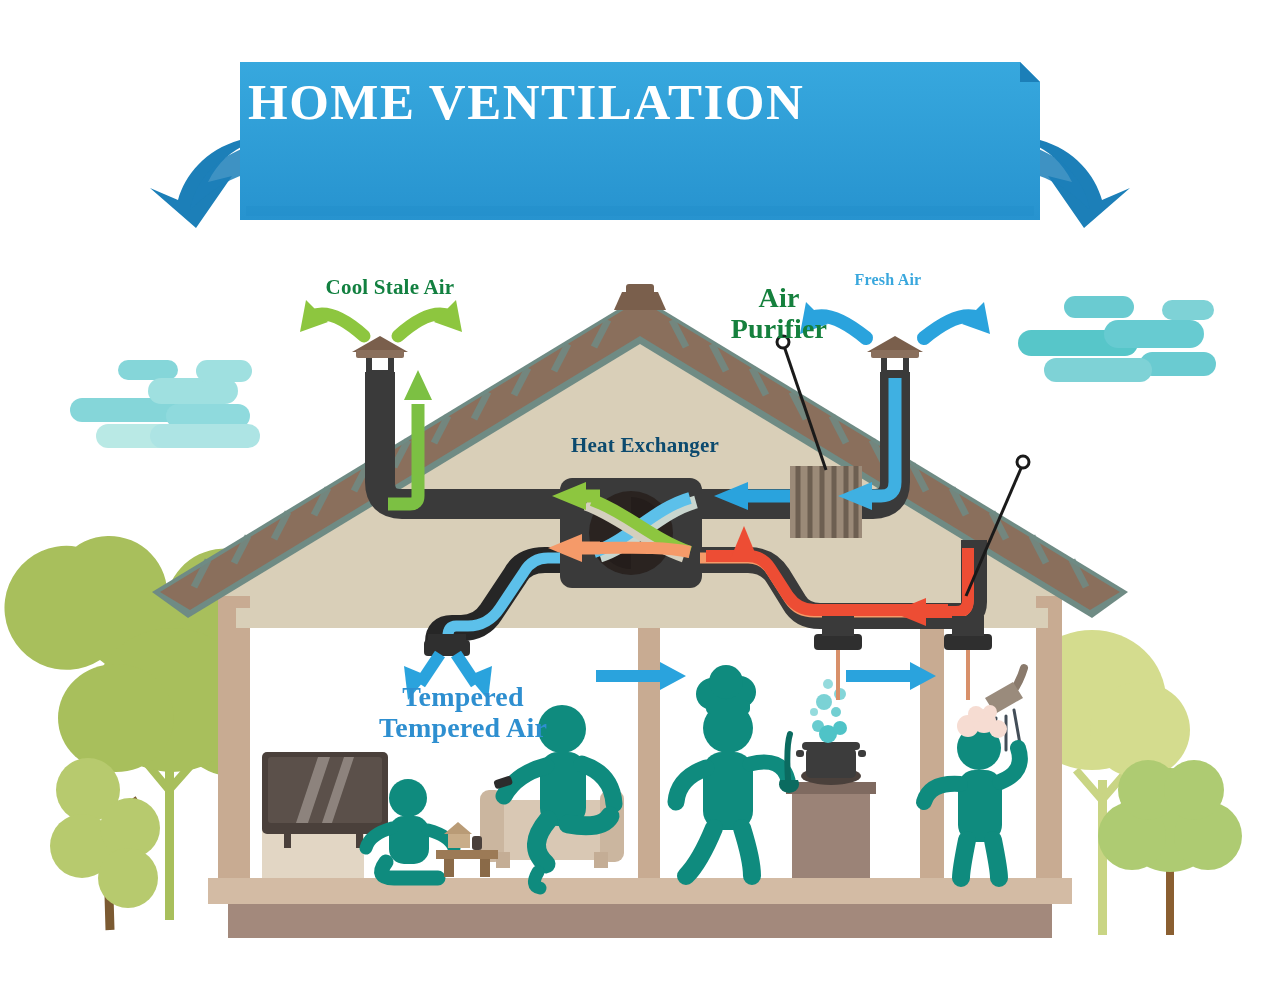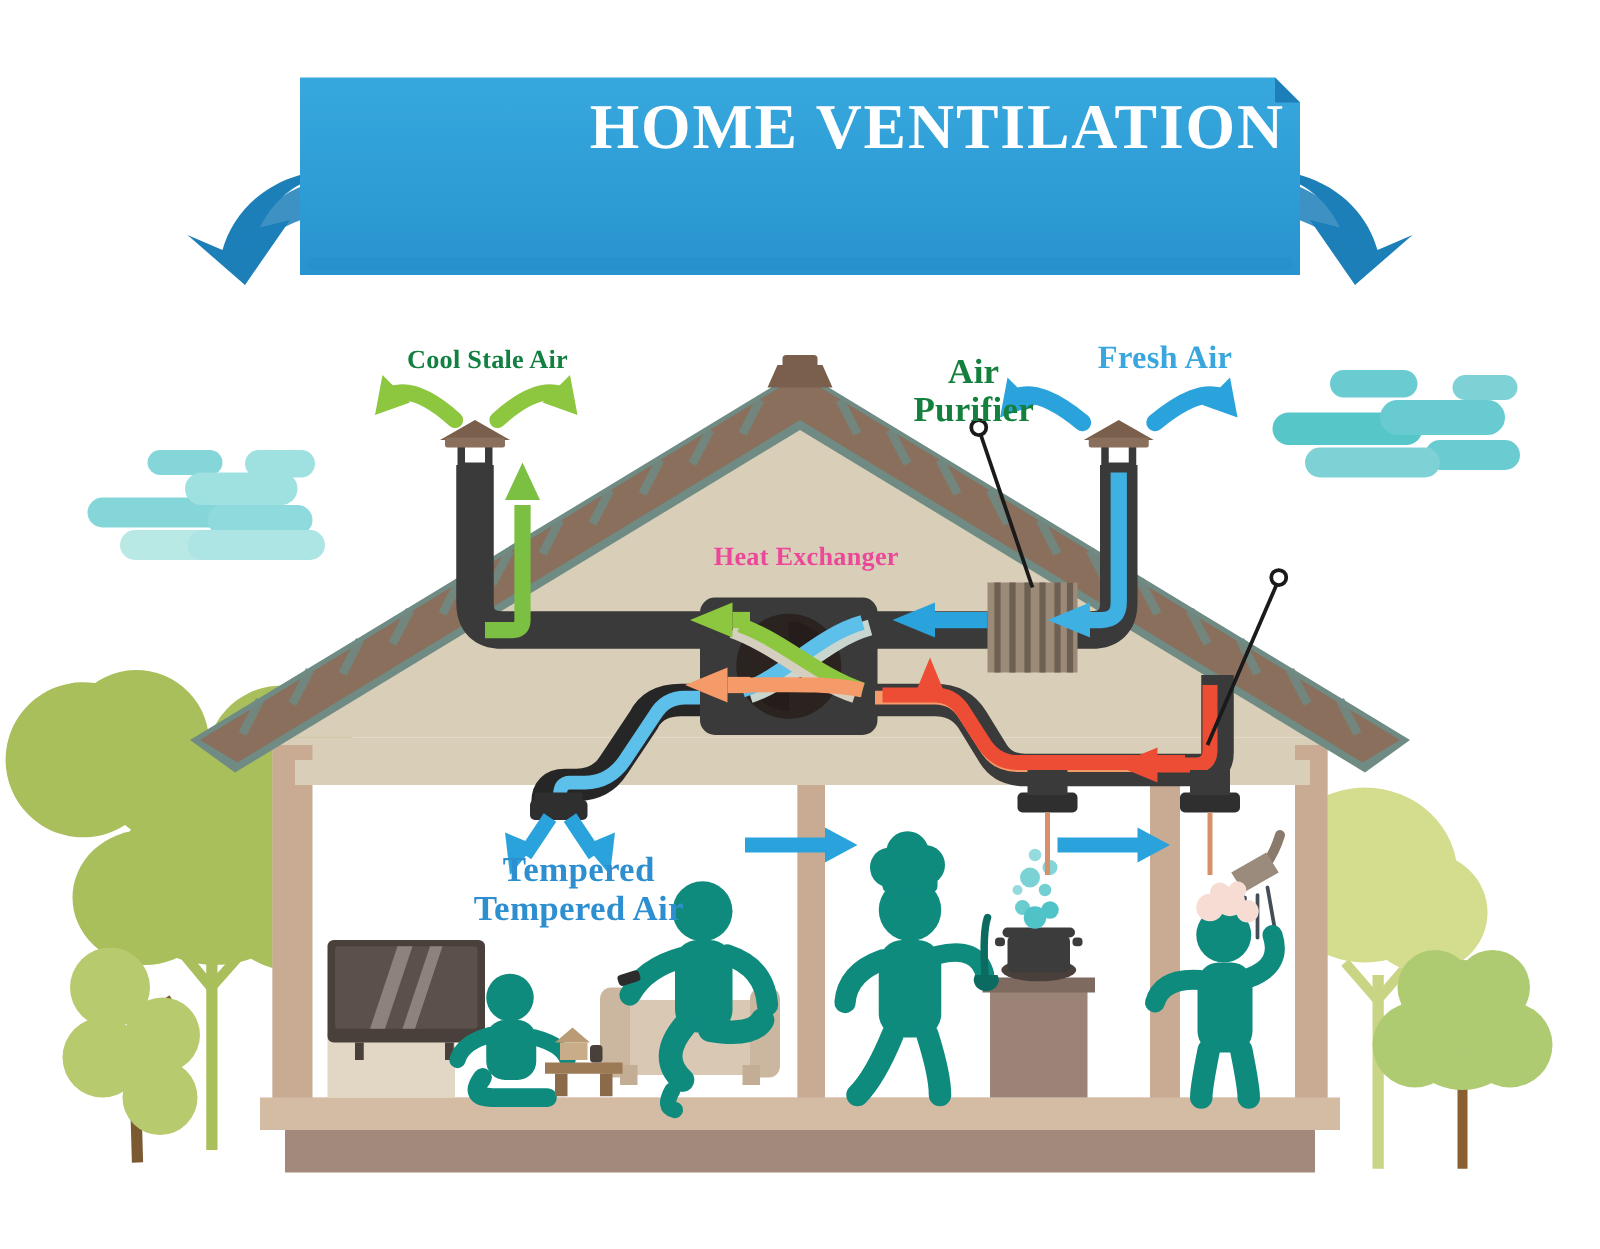--- a/index.html
+++ b/index.html
@@ -5,25 +5,25 @@
 <style>
   html,body{margin:0;padding:0;background:#ffffff;}
   body{width:1280px;height:999px;overflow:hidden;
        font-family:"Liberation Serif", serif;}
   #stage{position:relative;width:1280px;height:999px;background:#ffffff;}
   #stage svg{display:block;}
   .lbl{position:absolute;font-family:"Liberation Serif",serif;font-weight:bold;
        text-align:center;line-height:1.12;letter-spacing:.2px;}
   #t-cool{left:300px;top:276px;width:180px;font-size:21px;color:#128040;}
   #t-purifier{left:716px;top:282px;width:126px;font-size:28px;color:#15803d;}
-  #t-fresh{left:852px;top:271px;width:160px;font-size:26px;color:#39a7dd;font-family:Liberation Serif, serif;}
+  #t-fresh{left:808px;top:271px;width:160px;font-size:16px;color:#39a7dd;font-family:Liberation Serif, serif;}
   #t-warm{left:1000px;top:436px;width:140px;font-size:21px;color:#e8412c;}
-  #t-heat{left:520px;top:434px;width:250px;font-size:21px;color:#ec4899;}
+  #t-heat{left:520px;top:434px;width:250px;font-size:21px;color:#0c4a6e;}
   #t-tempered{left:368px;top:681px;width:190px;font-size:28px;color:#2e8fd0;}
-  #banner-text{position:absolute;left:248px;top:74px;width:780px;text-align:right;
+  #banner-text{position:absolute;left:248px;top:74px;width:780px;text-align:left;
        font-family:"Liberation Serif",serif;font-weight:bold;color:#ffffff;
        font-size:51px;line-height:1.12;letter-spacing:1.5px;}
 </style>
 </head>
 <body>
 
 <div id="stage">
 
 <svg width="1280" height="999" viewBox="0 0 1280 999" xmlns="http://www.w3.org/2000/svg">
   <defs>

